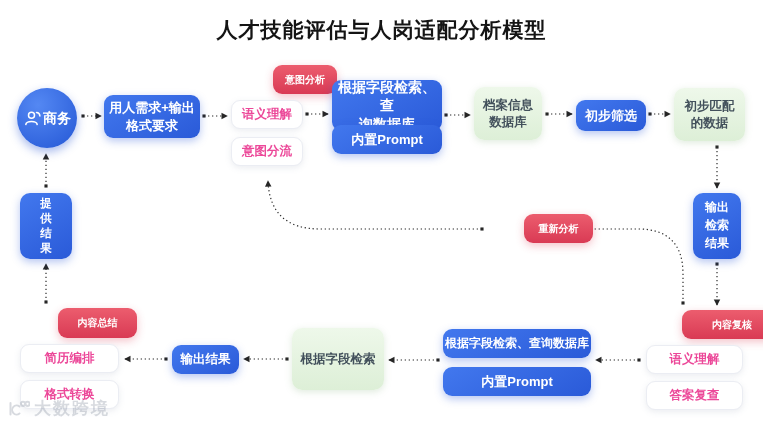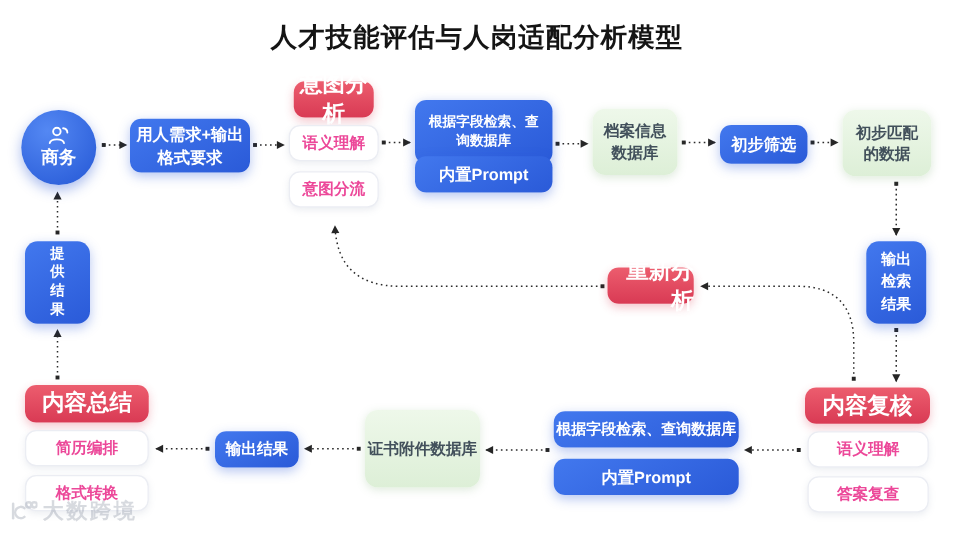--- a/index.html
+++ b/index.html
@@ -6,52 +6,52 @@
   .canvas{position:relative;width:763px;height:429px;background:#ffffff;overflow:hidden;
           font-family:"Liberation Sans", sans-serif;}
   .title{position:absolute;top:16px;left:0;width:100%;text-align:center;
          font-size:21px;font-weight:700;color:#141414;letter-spacing:1px;}
   .wires{position:absolute;left:0;top:0;z-index:1;}
   .node{position:absolute;z-index:2;display:flex;align-items:center;justify-content:center;
         text-align:center;box-sizing:border-box;border-radius:9px;font-weight:700;line-height:1.32;}
   .blue{background:linear-gradient(150deg,#4278ee 0%,#2a5ad8 100%);color:#fff;
         box-shadow:0 3px 9px rgba(43,88,216,.35);font-size:13px;}
   .red{background:linear-gradient(180deg,#ec5d6e 0%,#d93a54 100%);color:#fff;
-       box-shadow:0 3px 8px rgba(217,58,84,.3);font-size:18px;}
+       box-shadow:0 3px 8px rgba(217,58,84,.3);font-size:10px;margin-left:38px;}
   .white{background:#ffffff;border:1px solid #ebedf3;color:#ec4899;
          box-shadow:0 2px 6px rgba(130,140,165,.16);font-size:12.5px;font-weight:600;}
   .green{background:linear-gradient(180deg,#eef8ea 0%,#ddefd7 100%);color:#42505b;
          border-radius:10px;box-shadow:0 2px 7px rgba(130,175,125,.25);font-size:12.5px;}
   .circle{width:60px;height:60px;border-radius:50%;
           background:radial-gradient(circle at 35% 28%,#5488f3,#2457d5);
-          color:#fff;flex-direction:column;box-shadow:0 4px 10px rgba(40,85,210,.4);
+          color:#fff;flex-direction:row;box-shadow:0 4px 10px rgba(40,85,210,.4);
           font-size:14px;gap:0;}
   .vtext{flex-direction:column;font-size:11.5px;line-height:15px;border-radius:10px;}
   .vtext2{flex-direction:column;font-size:12px;line-height:18px;border-radius:10px;}
   
   #n-actor{left:17px;top:88px;}
   #n-demand{left:104px;top:95px;width:96px;height:43px;}
   #n-intent{left:235px;top:65px;width:64px;height:29px;}
   #n-intent-w1{left:231px;top:100px;width:72px;height:29px;}
   #n-intent-w2{left:231px;top:137px;width:72px;height:29px;}
-  #n-retr-top{left:332px;top:80px;width:110px;height:51px;font-size:11px;}
+  #n-retr-top{left:332px;top:80px;width:110px;height:51px;font-size:14px;}
   #n-prompt-top{left:332px;top:125px;width:110px;height:29px;}
   #n-archive{left:474px;top:87px;width:68px;height:53px;}
   #n-screen{left:576px;top:100px;width:70px;height:31px;}
   #n-matched{left:674px;top:88px;width:71px;height:53px;}
   #n-outsearch{left:693px;top:193px;width:48px;height:66px;font-family:Liberation Mono, monospace;}
   #n-reanalyze{left:486px;top:214px;width:69px;height:29px;text-align:right;}
   #n-review{left:644px;top:310px;width:100px;height:29px;}
   #n-review-w1{left:646px;top:345px;width:97px;height:29px;}
   #n-review-w2{left:646px;top:381px;width:97px;height:29px;}
   #n-retr-bot{left:443px;top:329px;width:148px;height:29px;font-size:12px;}
   #n-prompt-bot{left:443px;top:367px;width:148px;height:29px;}
   #n-cert{left:292px;top:328px;width:92px;height:62px;}
   #n-outresult{left:172px;top:345px;width:67px;height:29px;font-size:12.5px;}
-  #n-summary{left:20px;top:308px;width:99px;height:30px;}
+  #n-summary{left:20px;top:308px;width:79px;height:30px;}
   #n-summary-w1{left:20px;top:344px;width:99px;height:29px;}
   #n-summary-w2{left:20px;top:380px;width:99px;height:29px;}
   #n-provide{left:20px;top:193px;width:52px;height:66px;}
   .watermark{position:absolute;left:8px;top:397px;z-index:3;display:flex;align-items:center;
              gap:4px;opacity:.3;color:#7e8798;font-size:17px;font-weight:700;letter-spacing:2px;}
 </style>
 </head>
 <body>
 
 <div class="canvas">
@@ -141,21 +141,21 @@
 
   <div class="node red" id="n-reanalyze">重新分析</div>
 
   <div class="node red" id="n-review">内容复核</div>
   <div class="node white" id="n-review-w1">语义理解</div>
   <div class="node white" id="n-review-w2">答案复查</div>
 
   <div class="node blue" id="n-retr-bot">根据字段检索、查询数据库</div>
   <div class="node blue" id="n-prompt-bot">内置Prompt</div>
 
-  <div class="node green" id="n-cert">证书附件数据库</div>
+  <div class="node green" id="n-cert">根据字段检索</div>
 
   <div class="node blue" id="n-outresult">输出结果</div>
 
   <div class="node red" id="n-summary">内容总结</div>
   <div class="node white" id="n-summary-w1">简历编排</div>
   <div class="node white" id="n-summary-w2">格式转换</div>
 
   <div class="node blue vtext" id="n-provide">
     <div>提</div>
     <div>供</div>

